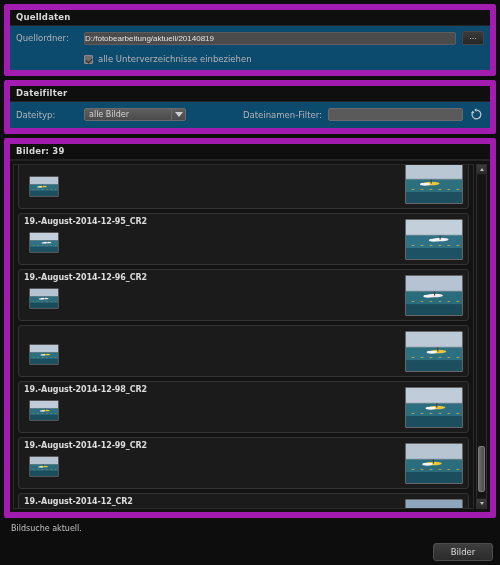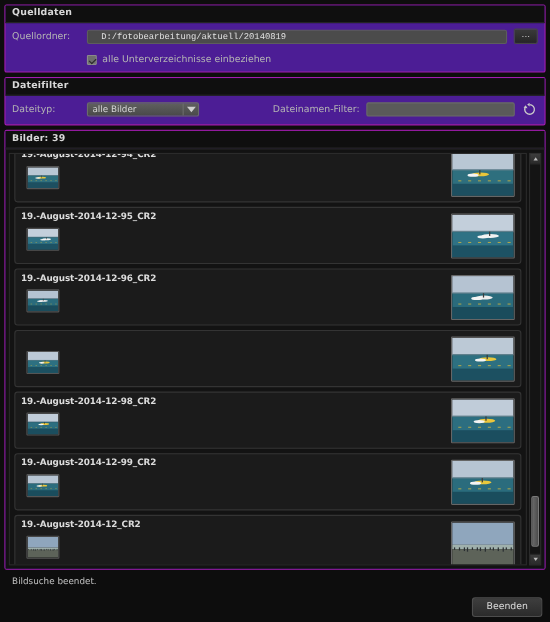--- a/index.html
+++ b/index.html
@@ -18,23 +18,23 @@
     width: 500px;
     height: 565px;
     background: #0d0d0d;
     padding: 4px 4px 0 4px;
     display: flex;
     flex-direction: column;
   }
 
   
   .group {
-    border: 1px solid #a21caf;
+    border: 6px solid #a21caf;
     border-radius: 2px;
-    background: #4c1d95;
+    background: #0c4a6e;
     margin-bottom: 4px;
     position: relative;
   }
   .group-title {
     font-weight: bold;
     font-size: 8.5px;
     color: #d8d8d8;
     padding: 2px 6px 3px 6px;
     background: #0f0f0f;
     border-bottom: 1px solid #242424;
@@ -59,22 +59,22 @@
 
   
   .textfield {
     flex: 1;
     height: 13px;
     background: #4b4b4b;
     border: 1px solid #5d5d5d;
     border-radius: 2px;
     color: #e2e2e2;
     font-size: 8px;
-    font-family: Liberation Mono, monospace;
-    padding: 0 12px;
+    font-family: Liberation Sans, sans-serif;
+    padding: 0 0;
     line-height: 11px;
     outline: none;
   }
 
   .btn-dots {
     width: 22px;
     height: 14px;
     margin-left: 6px;
     background: linear-gradient(#3a3a3a, #262626);
     border: 1px solid #464646;
@@ -366,21 +366,20 @@
       </div>
     </div>
   </div>
 
   <div class="group group-images">
     <div class="group-title">Bilder: 39</div>
     <div class="images-wrap">
       <div class="list-outer">
         <div class="list-inner">
             <div class="item">
-              <div class="item-name">19.-August-2014-12-94_CR2</div>
               <div class="thumb-small">
                 <svg class="ph" viewBox="0 0 100 70" preserveAspectRatio="none">
                   <rect x="0" y="0" width="100" height="28" fill="#b9c7d4"></rect>
                   <rect x="0" y="26.6" width="100" height="3" fill="#5f7f8c"></rect>
                   <rect x="0" y="28.7" width="100" height="41.3" fill="#2e6f7e"></rect>
                   <rect x="0" y="50.4" width="100" height="19.6" fill="#1d4f60"></rect>
                   <ellipse cx="46" cy="35" rx="14" ry="3.2" fill="#e8c53a"></ellipse>
                   <ellipse cx="34" cy="36.4" rx="9" ry="2.6" fill="#f4f4f4"></ellipse>
                   <rect x="44" y="28" width="2" height="7" fill="#3a3a3a"></rect>
                   <rect x="10" y="44.800000000000004" width="5" height="1.6" fill="#d8b93a" opacity="0.8"></rect>
@@ -648,19 +647,19 @@
           <div class="sb-thumb"></div>
         </div>
         <div class="sb-btn bottom">
             <i></i>
           </div>
       </div>
     </div>
   </div>
 
   <div class="footer">
-    <div class="status-text">Bildsuche beendet.</div>
+    <div class="status-text">Bildsuche aktuell.</div>
     <div class="btn-row">
-      <button class="btn-main">Beenden</button>
+      <button class="btn-main">Bilder</button>
     </div>
   </div>
 
 </div>
 
 </body></html>

